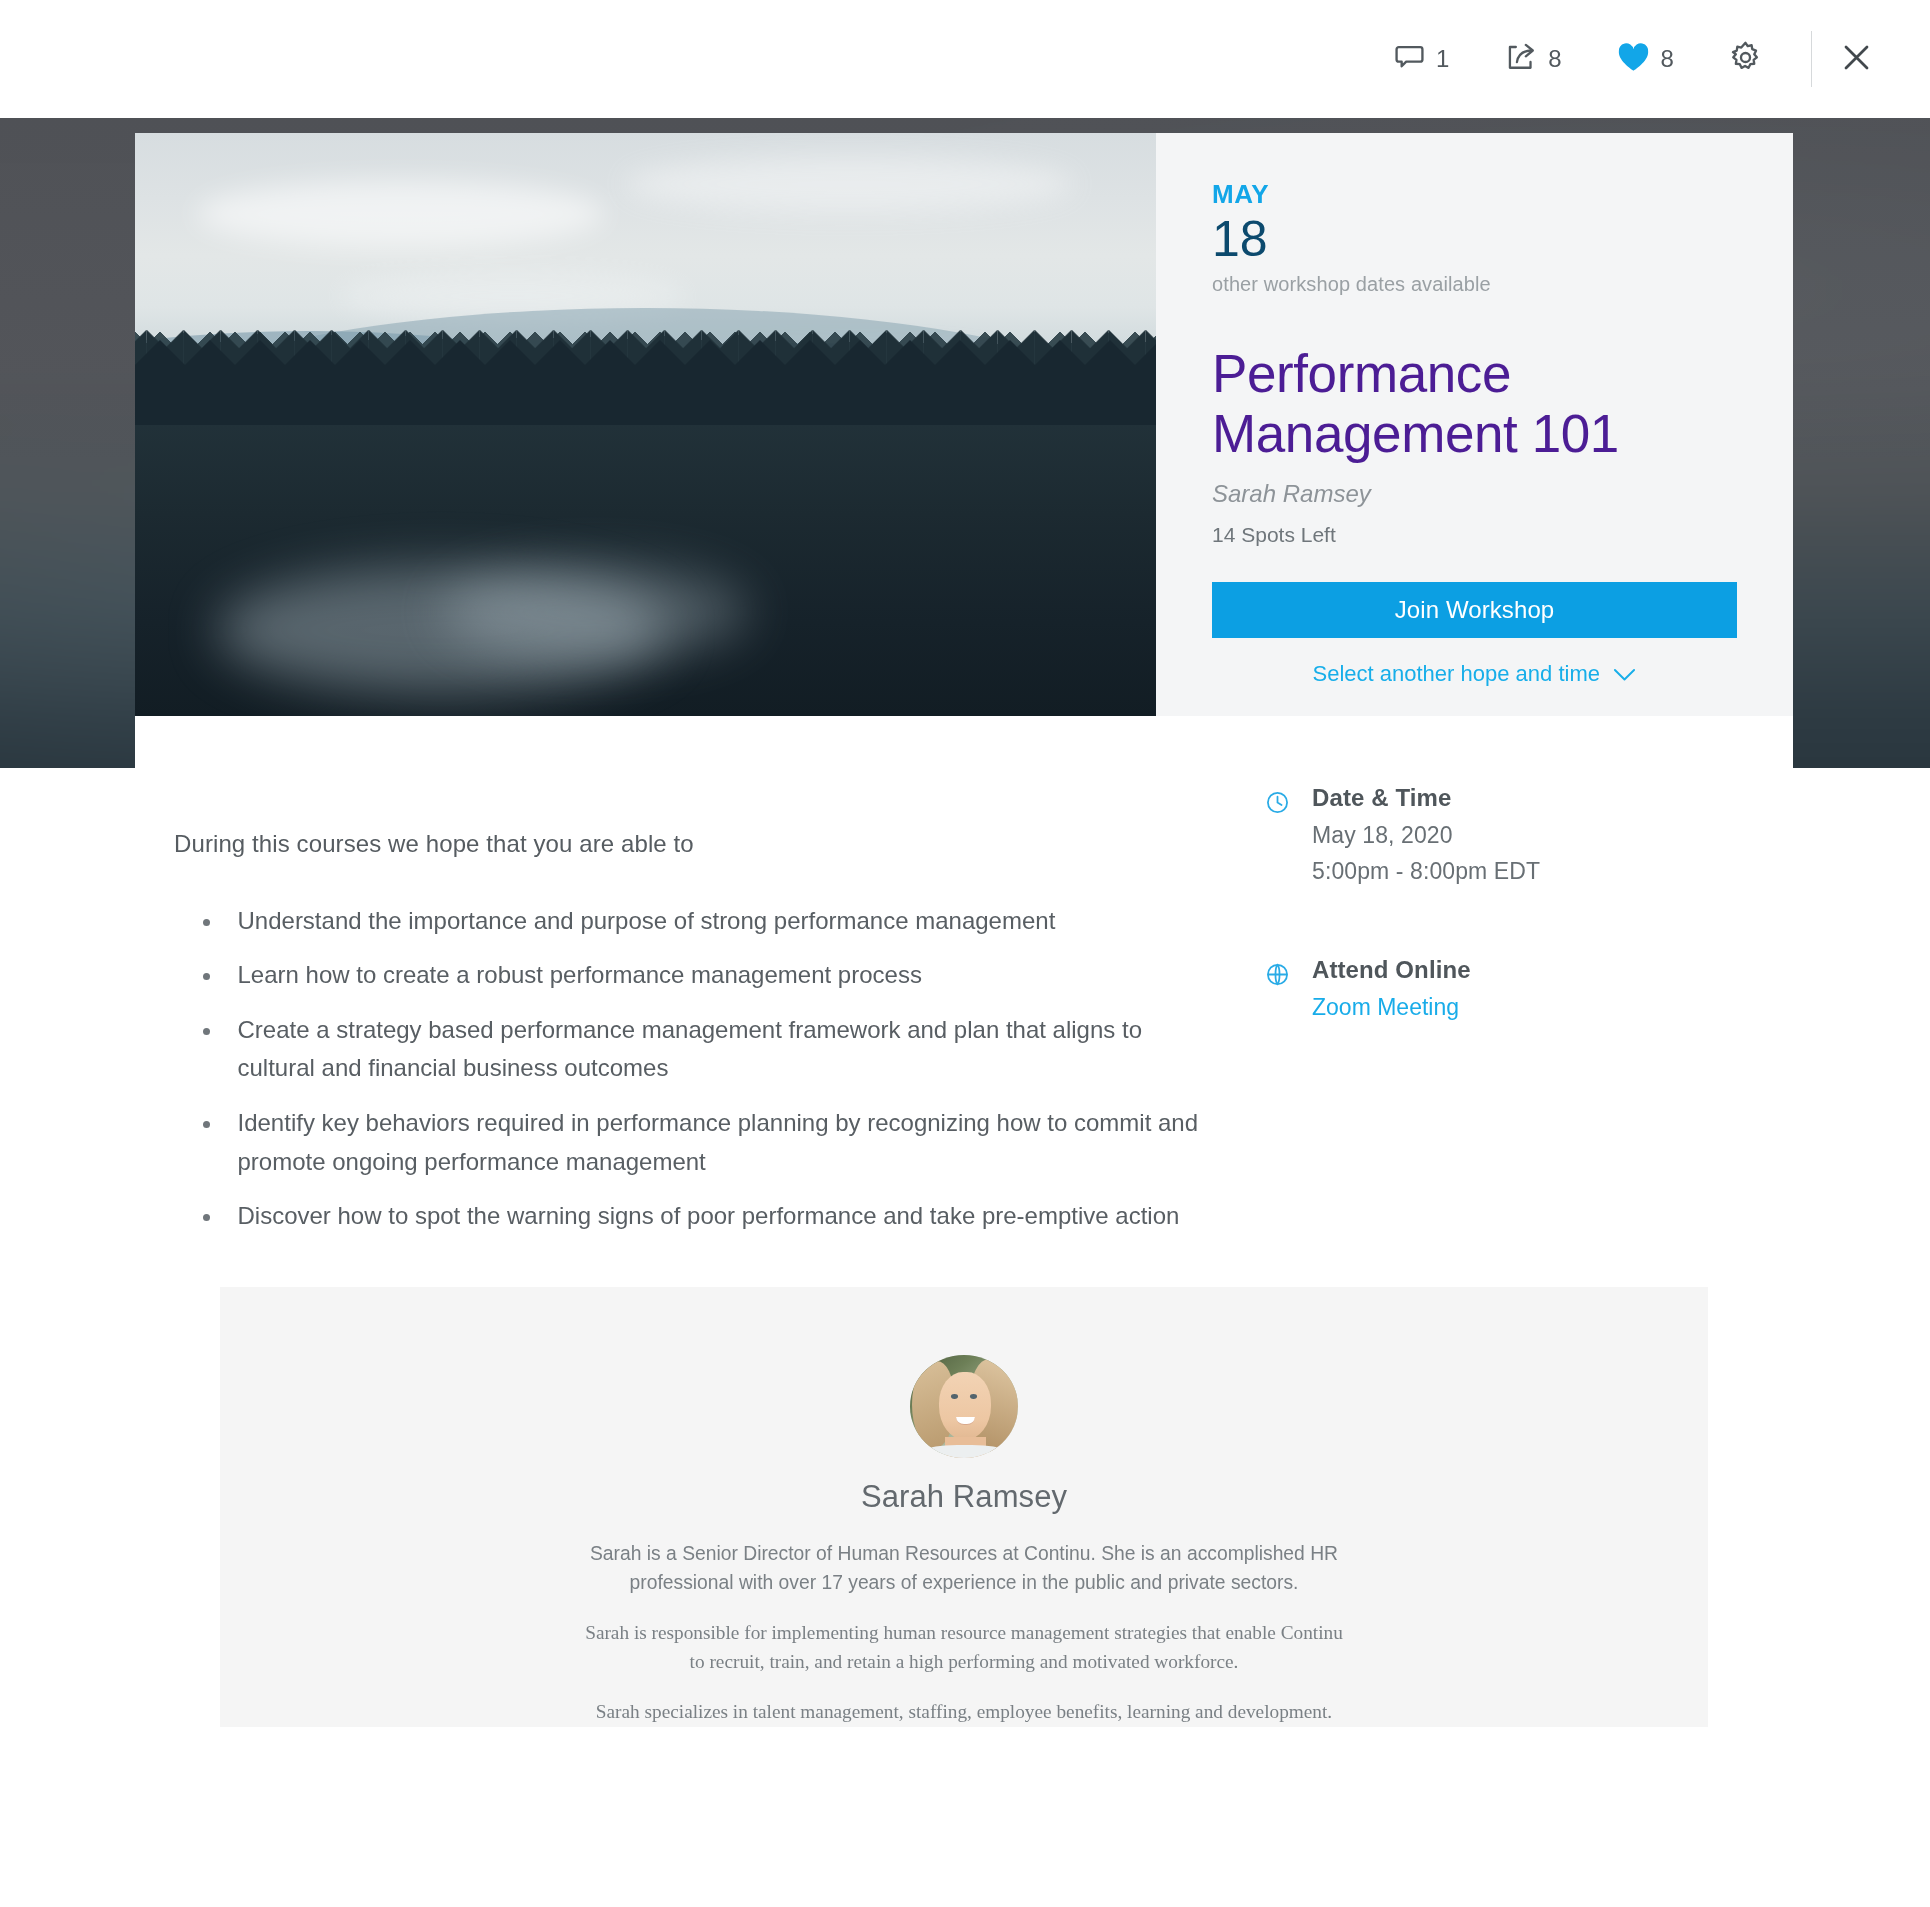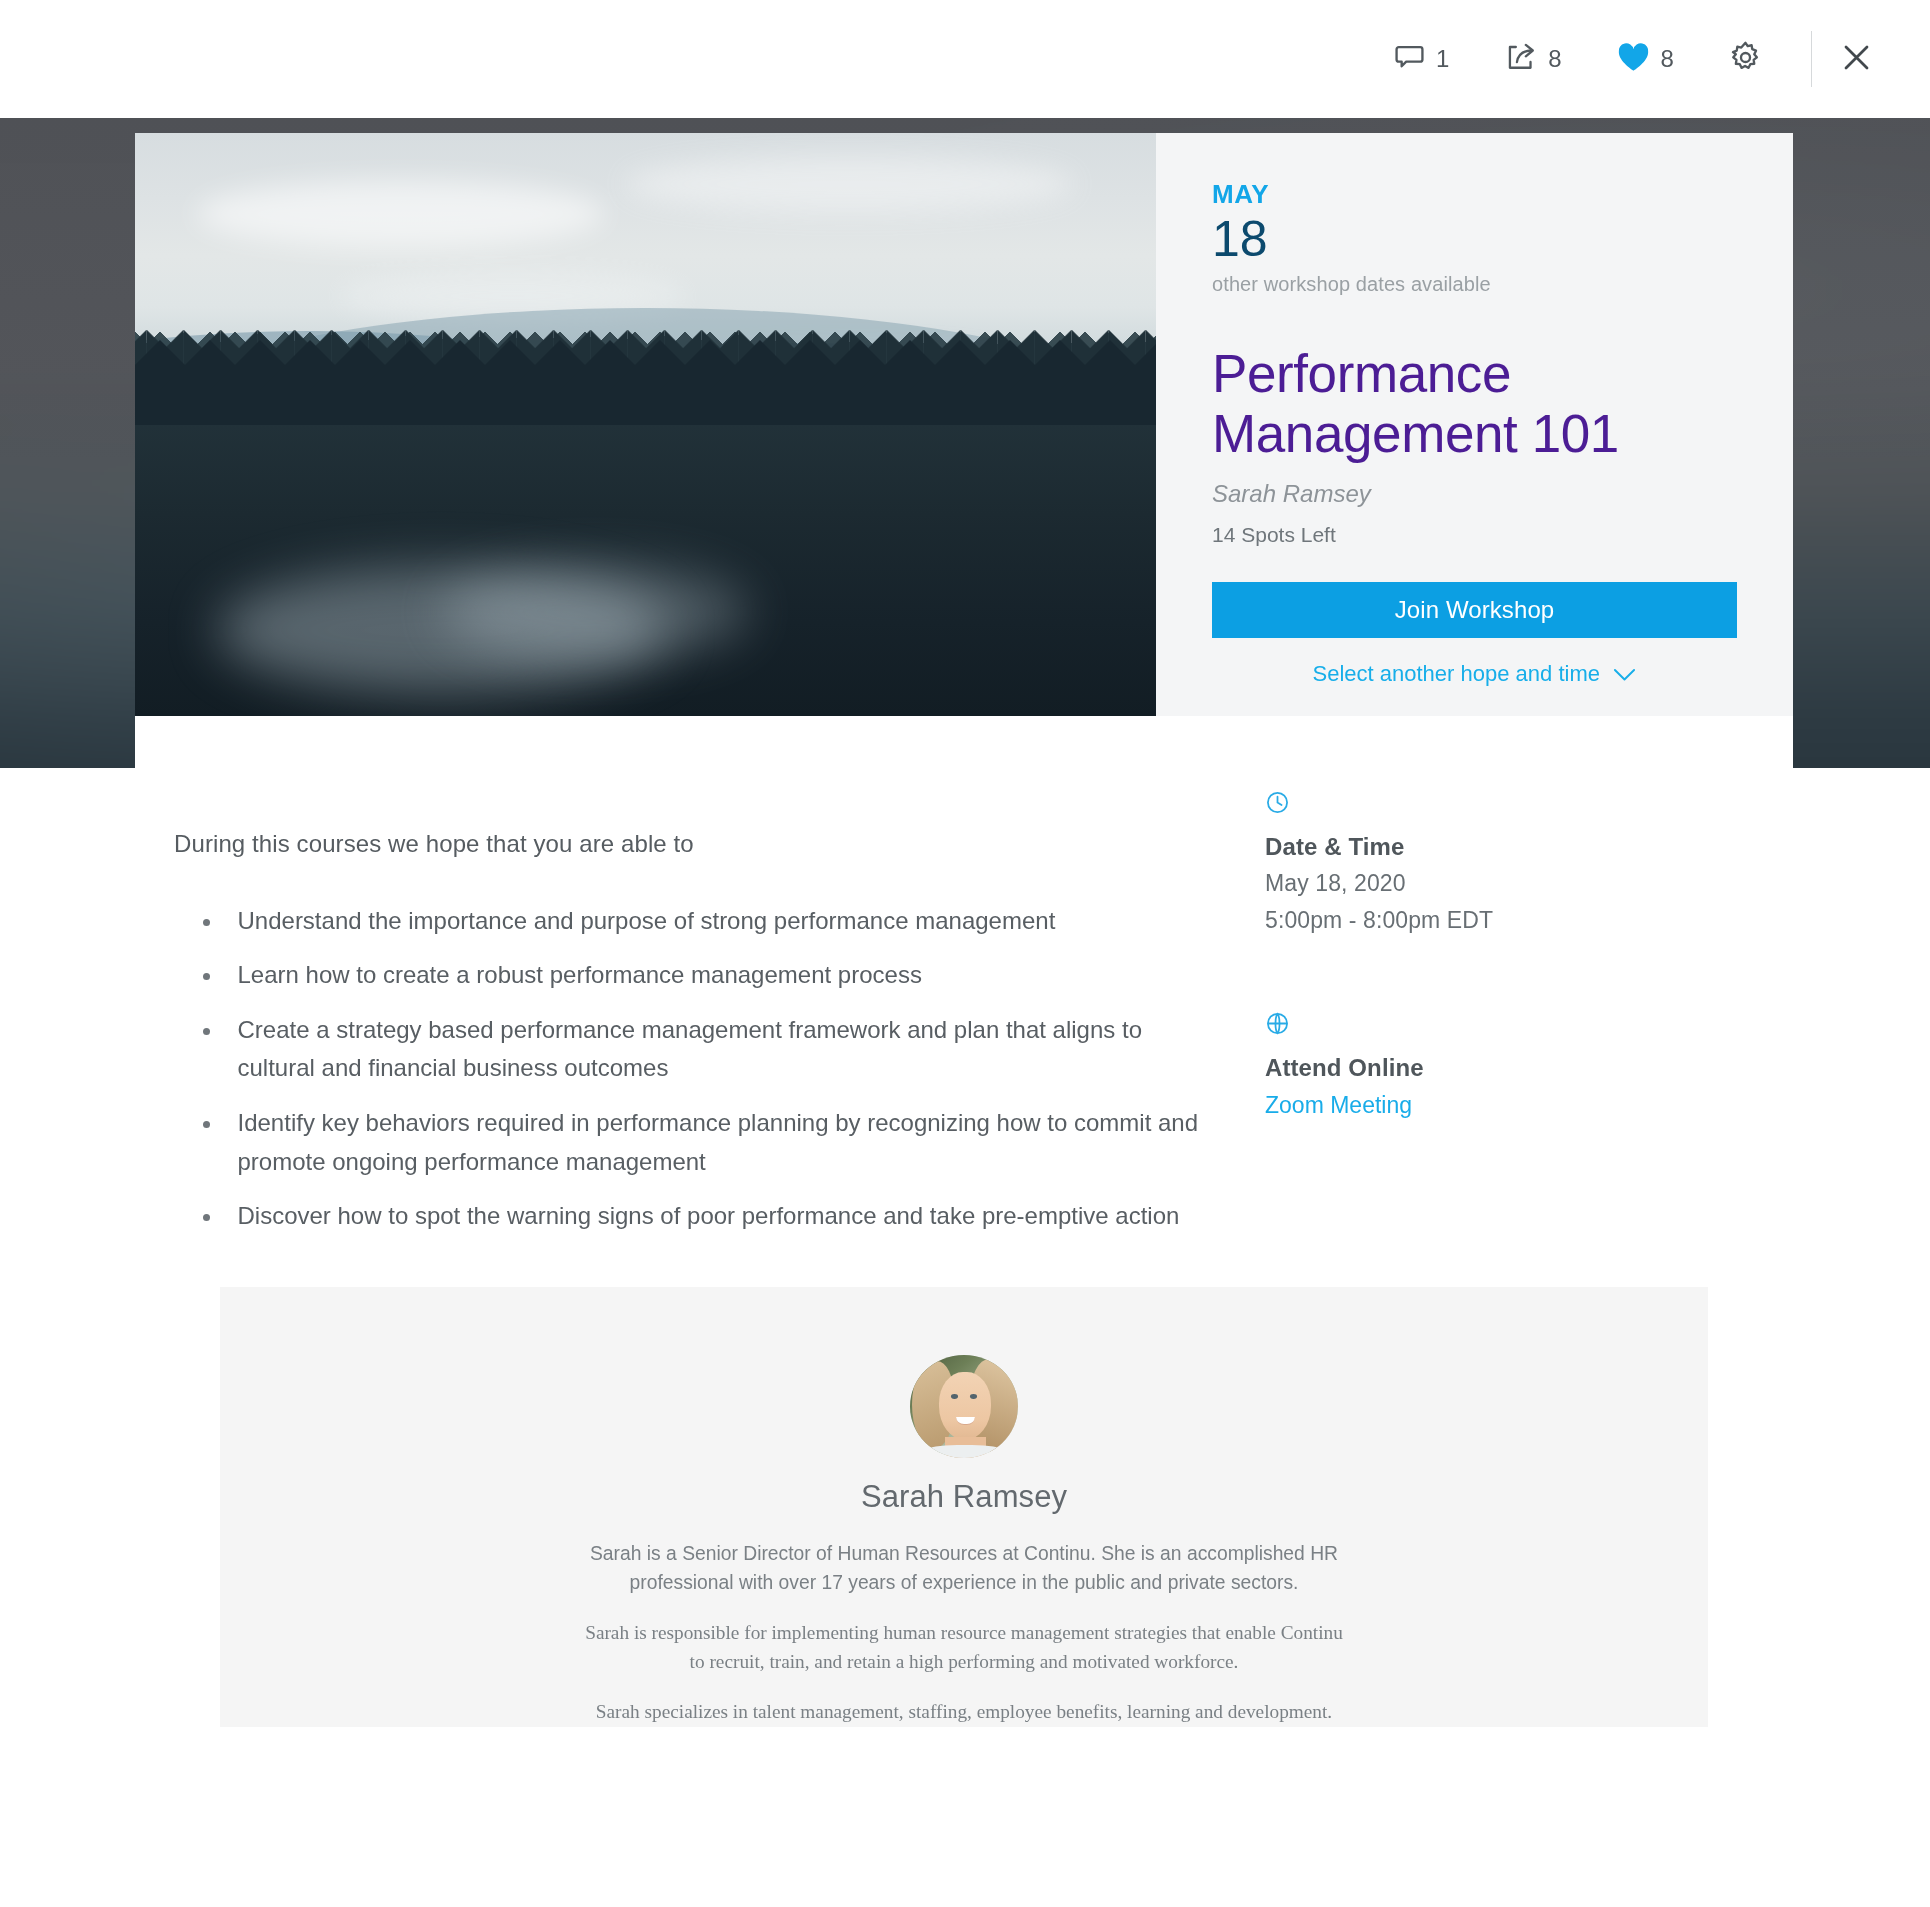--- a/index.html
+++ b/index.html
@@ -327,21 +327,21 @@
     margin-bottom: 15.4px;
     padding-left: 13.5px;
     max-width: 975px;
   }
   .bullets li::marker { color: #70767b; }
 
   .body-right {
     width: 541px;
     padding: 68px 0 0 29px;
   }
-  .meta-block { display: flex; gap: 14px; margin-bottom: 71px; flex-direction: column; }
+  .meta-block { display: flex; gap: 22px; margin-bottom: 71px; }
   .meta-ico { width: 25px; flex: 0 0 25px; padding-top: 5.8px; }
   .meta-title {
     font-size: 24px;
     font-weight: 700;
     color: #4f565b;
     letter-spacing: 0.1px;
   }
   .meta-line {
     font-size: 23px;
     color: #686f74;

